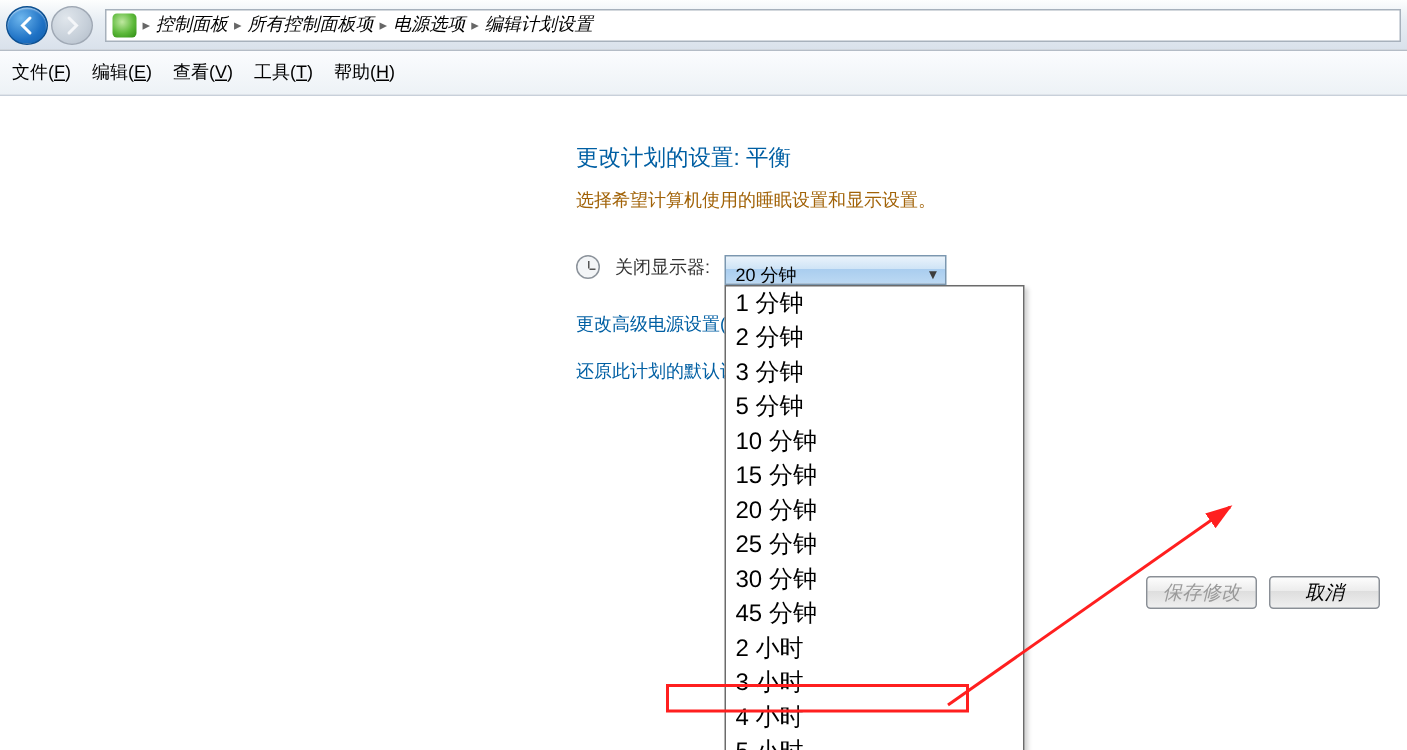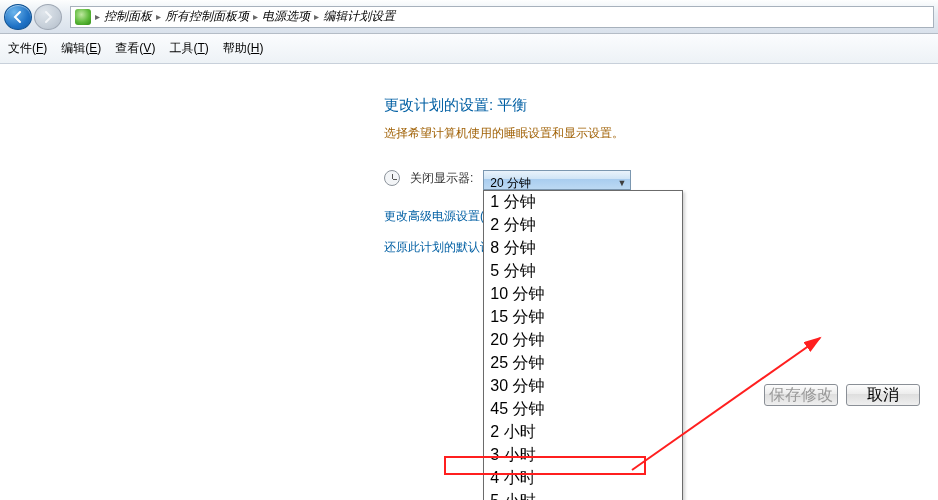--- a/index.html
+++ b/index.html
@@ -118,22 +118,22 @@
   .buttons {
     position: absolute;
     right: 18px; top: 328px;
     display: flex; gap: 8px;
   }
   .btn {
     width: 74px; height: 22px;
     border: 1px solid #8a8f96;
     background: linear-gradient(to bottom,#fdfdfd 0%, #ececec 45%, #dedede 46%, #efefef 100%);
     border-radius: 3px;
-    font-size: 16px;
-    display: flex; align-items: center; justify-content: center;
+    font-size: 13px;
+    display: flex; align-items: center; justify-content: center; font-style: italic;
   }
   .btn.disabled { color: #9a9a9a; }
   
   .anno-rect {
     position: absolute;
     border: 2px solid #ff1f1f;
     left: 444px; top: 456px;
     width: 202px; height: 19px;
     z-index: 90; pointer-events: none;
   }
@@ -184,21 +184,21 @@
 
     <div class="row">
       <div class="clock-icon"></div>
       <span class="label">关闭显示器:</span>
       <div class="combo">
         <span>20 分钟</span>
         <span class="tri">▼</span>
         <div class="dropdown">
           <div class="opt">1 分钟</div>
           <div class="opt">2 分钟</div>
-          <div class="opt">8 分钟</div>
+          <div class="opt">3 分钟</div>
           <div class="opt">5 分钟</div>
           <div class="opt">10 分钟</div>
           <div class="opt">15 分钟</div>
           <div class="opt">20 分钟</div>
           <div class="opt">25 分钟</div>
           <div class="opt">30 分钟</div>
           <div class="opt">45 分钟</div>
           <div class="opt">2 小时</div>
           <div class="opt">3 小时</div>
           <div class="opt">4 小时</div>

